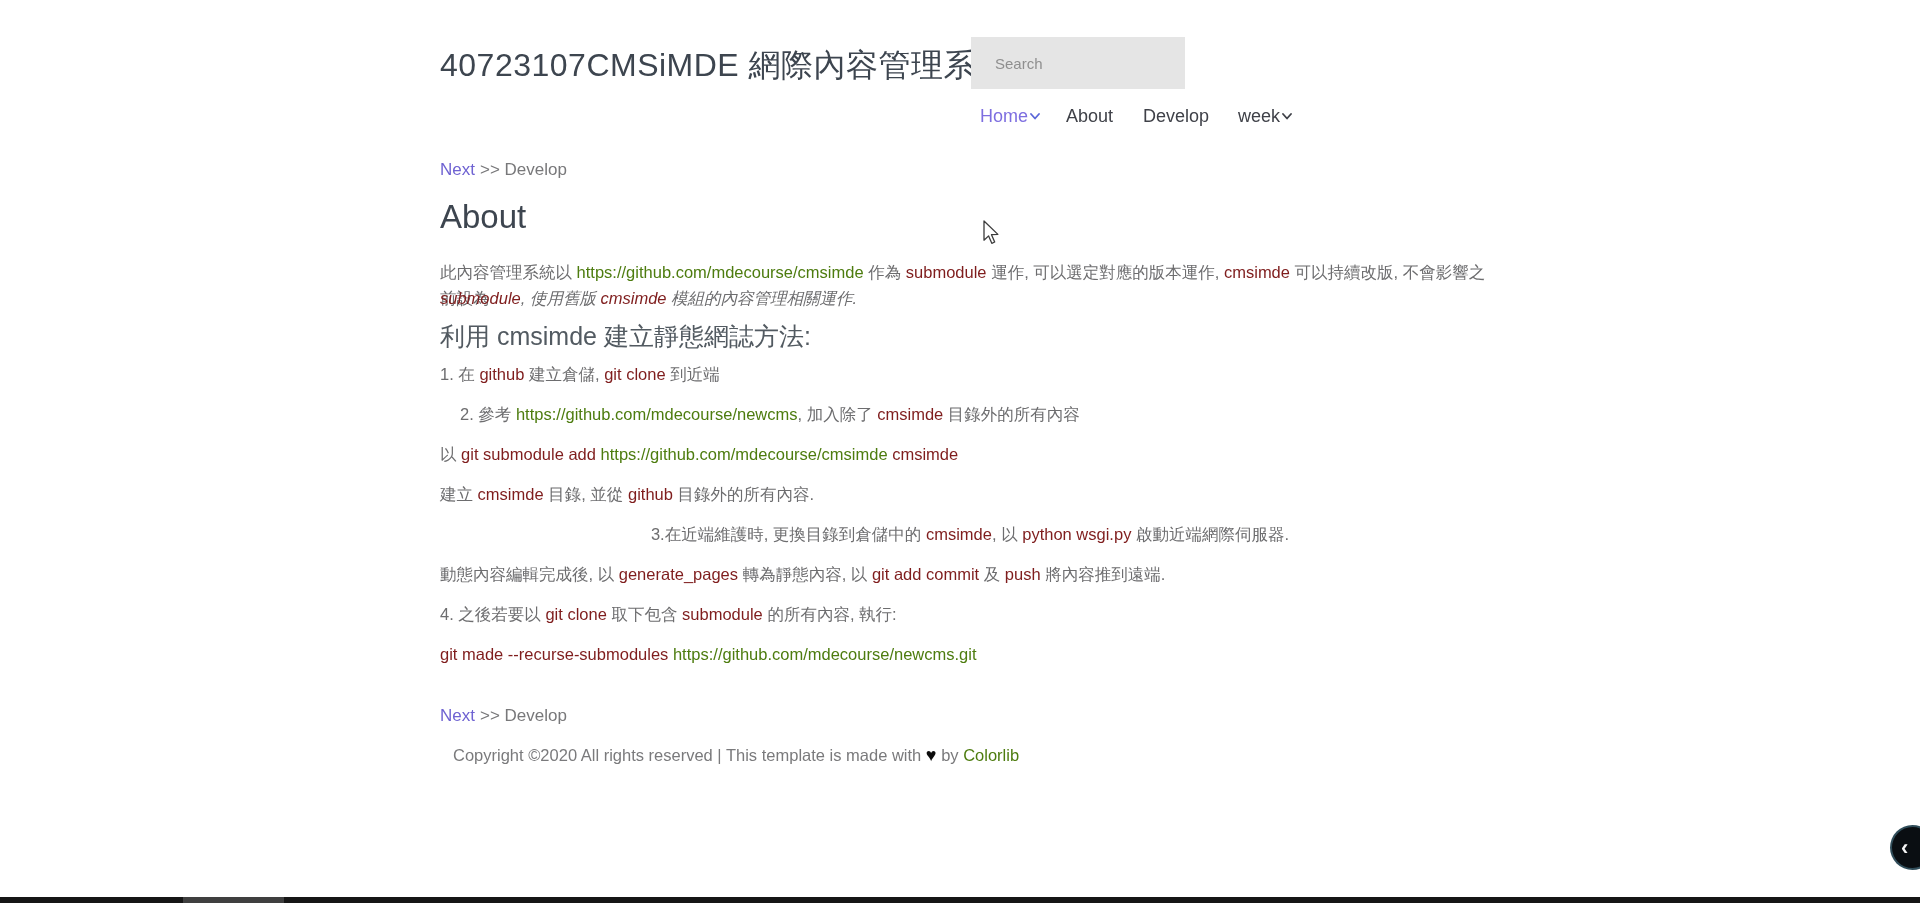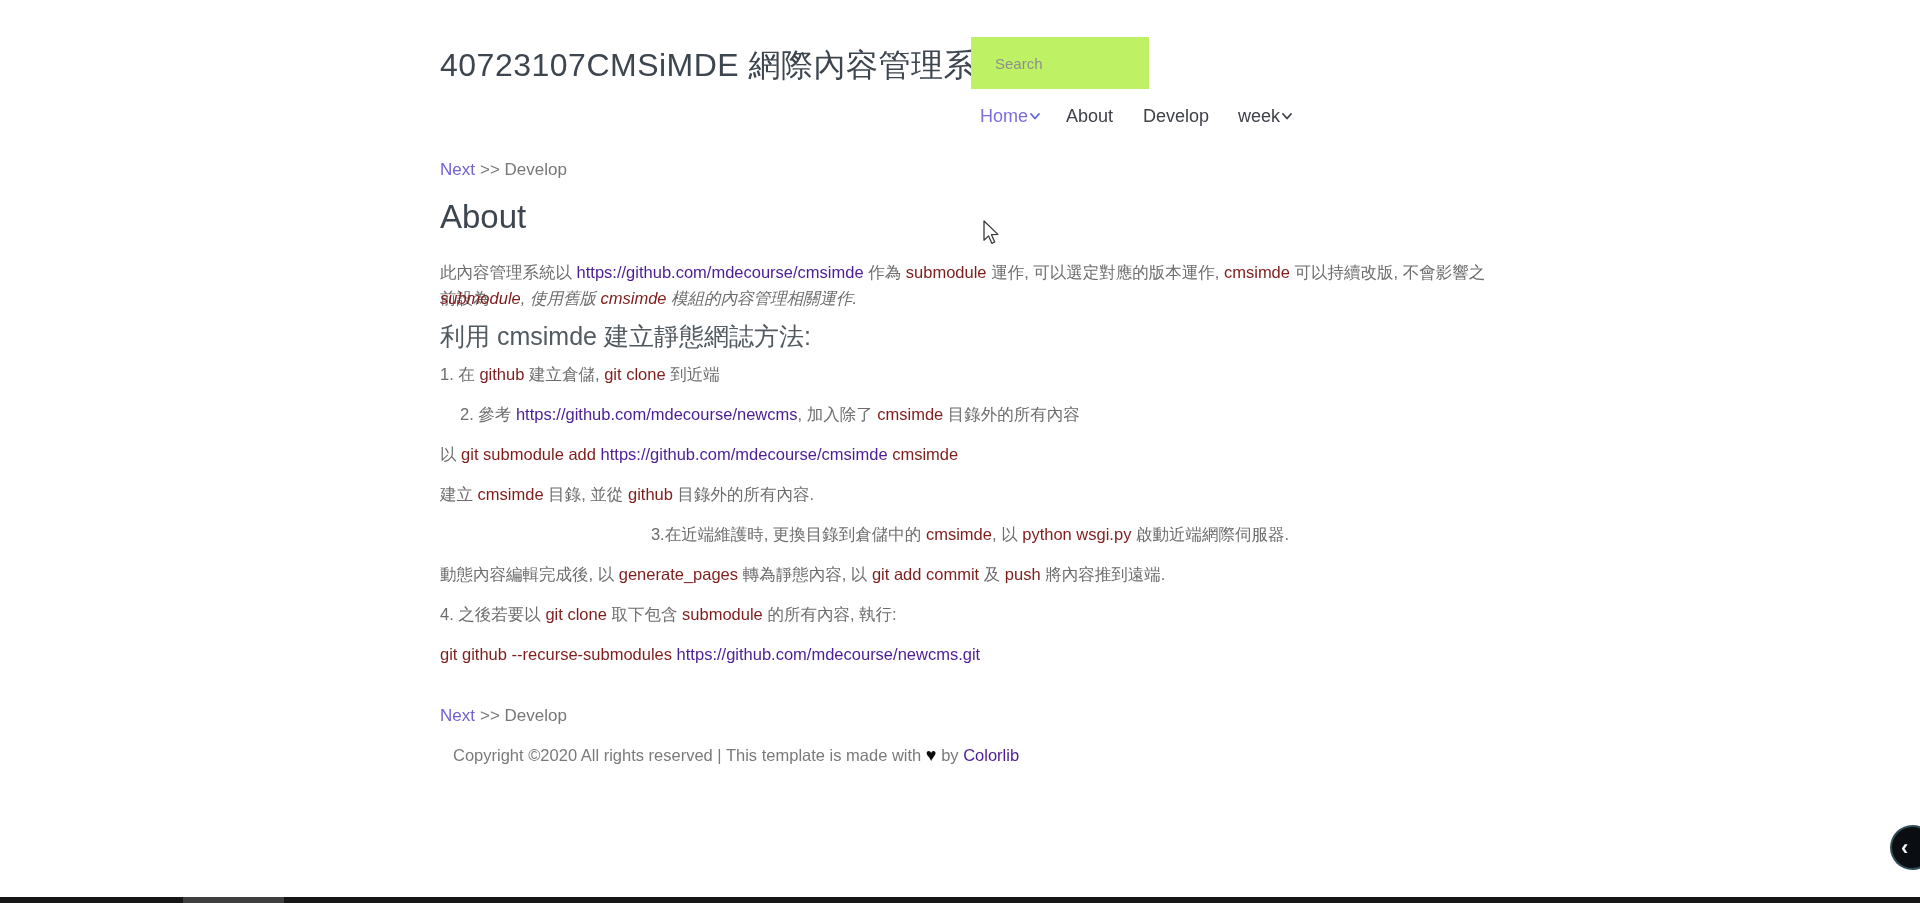--- a/index.html
+++ b/index.html
@@ -10,21 +10,21 @@
     -webkit-font-smoothing:antialiased;
   }
   .abs{position:absolute;}
 
   
   .site-title{
     left:440px;top:44px;
     font-size:32px;font-weight:500;color:#3d454f;letter-spacing:0.5px;
   }
   .search-box{
-    left:971px;top:37px;width:178px;height:52px;background:#bef264;
+    left:971px;top:37px;width:214px;height:52px;background:#e5e5e5;
   }
   .search-box input{
     width:100%;height:100%;box-sizing:border-box;border:none;background:transparent;
     padding:0 0 0 24px;font-size:15px;color:#6f6f6f;outline:none;
     font-family:"Liberation Sans","DejaVu Sans",sans-serif;
   }
   .search-box input::placeholder{color:#8f8f8f;}
 
   
   .nav-item{
@@ -43,21 +43,21 @@
     left:440px;top:198px;margin:0;
     font-size:33px;font-weight:500;color:#3d454f;
   }
   .body-line{left:440px;width:1060px;font-size:16.5px;line-height:26px;}
   .section-title{
     left:440px;top:320px;margin:0;
     font-size:25px;font-weight:400;color:#525a61;
   }
   .seg-zh{color:#6d6d6f;}
   .seg-en{color:#7f1d1d;}
-  a.seg-link{color:#4c1d95;text-decoration:none;cursor:pointer;}
+  a.seg-link{color:#4d7c0f;text-decoration:none;cursor:pointer;}
   .seg-muted{color:#7a7a7c;}
   .seg-heart{color:#0c0c0c;font-size:18px;}
 
   
   .footer-copy{left:453px;top:745px;font-size:16.5px;}
 
   
   .float-btn{
     left:1890px;top:825px;width:45px;height:45px;border-radius:50%;
     background:#0a0e12;border:2px solid rgba(80,130,150,0.55);
@@ -117,21 +117,21 @@
 
 <h2 class="abs section-title">利用 cmsimde 建立靜態網誌方法:</h2>
 
 <div class="abs body-line" style="top:361px;"><span class="seg-zh">1. 在 </span><span class="seg-en">github</span><span class="seg-zh"> 建立倉儲, </span><span class="seg-en">git clone</span><span class="seg-zh"> 到近端</span></div>
 <div class="abs body-line" style="top:401px;margin-left:20px;"><span class="seg-zh">2. 參考 </span><a class="seg-link">https://github.com/mdecourse/newcms</a><span class="seg-zh">, 加入除了 </span><span class="seg-en">cmsimde</span><span class="seg-zh"> 目錄外的所有內容</span></div>
 <div class="abs body-line" style="top:441px;"><span class="seg-zh">以 </span><span class="seg-en">git submodule add </span><a class="seg-link">https://github.com/mdecourse/cmsimde</a><span class="seg-en"> cmsimde</span></div>
 <div class="abs body-line" style="top:481px;"><span class="seg-zh">建立 </span><span class="seg-en">cmsimde</span><span class="seg-zh"> 目錄, 並從 </span><span class="seg-en">github</span><span class="seg-zh"> 目錄外的所有內容.</span></div>
 <div class="abs body-line" style="top:521px;text-align:center;"><span class="seg-zh">3.在近端維護時, 更換目錄到倉儲中的 </span><span class="seg-en">cmsimde</span><span class="seg-zh">, 以 </span><span class="seg-en">python wsgi.py</span><span class="seg-zh"> 啟動近端網際伺服器.</span></div>
 <div class="abs body-line" style="top:561px;"><span class="seg-zh">動態內容編輯完成後, 以 </span><span class="seg-en">generate_pages</span><span class="seg-zh"> 轉為靜態內容, 以 </span><span class="seg-en">git add commit</span><span class="seg-zh"> 及 </span><span class="seg-en">push</span><span class="seg-zh"> 將內容推到遠端.</span></div>
 <div class="abs body-line" style="top:601px;"><span class="seg-zh">4. 之後若要以 </span><span class="seg-en">git clone</span><span class="seg-zh"> 取下包含 </span><span class="seg-en">submodule</span><span class="seg-zh"> 的所有內容, 執行:</span></div>
-<div class="abs body-line" style="top:641px;"><span class="seg-en">git github --recurse-submodules </span><a class="seg-link">https://github.com/mdecourse/newcms.git</a></div>
+<div class="abs body-line" style="top:641px;"><span class="seg-en">git made --recurse-submodules </span><a class="seg-link">https://github.com/mdecourse/newcms.git</a></div>
 
 <div class="abs pager" style="top:706px;">
   <a>Next</a><span class="rest">&gt;&gt; Develop</span>
 </div>
 
 <div class="abs footer-copy"><span class="seg-muted">Copyright ©2020 All rights reserved | This template is made with </span><span class="seg-heart">♥</span><span class="seg-muted"> by </span><a class="seg-link">Colorlib</a></div>
 
 <div class="abs float-btn">
   <span class="glyph">‹</span>
 </div>

